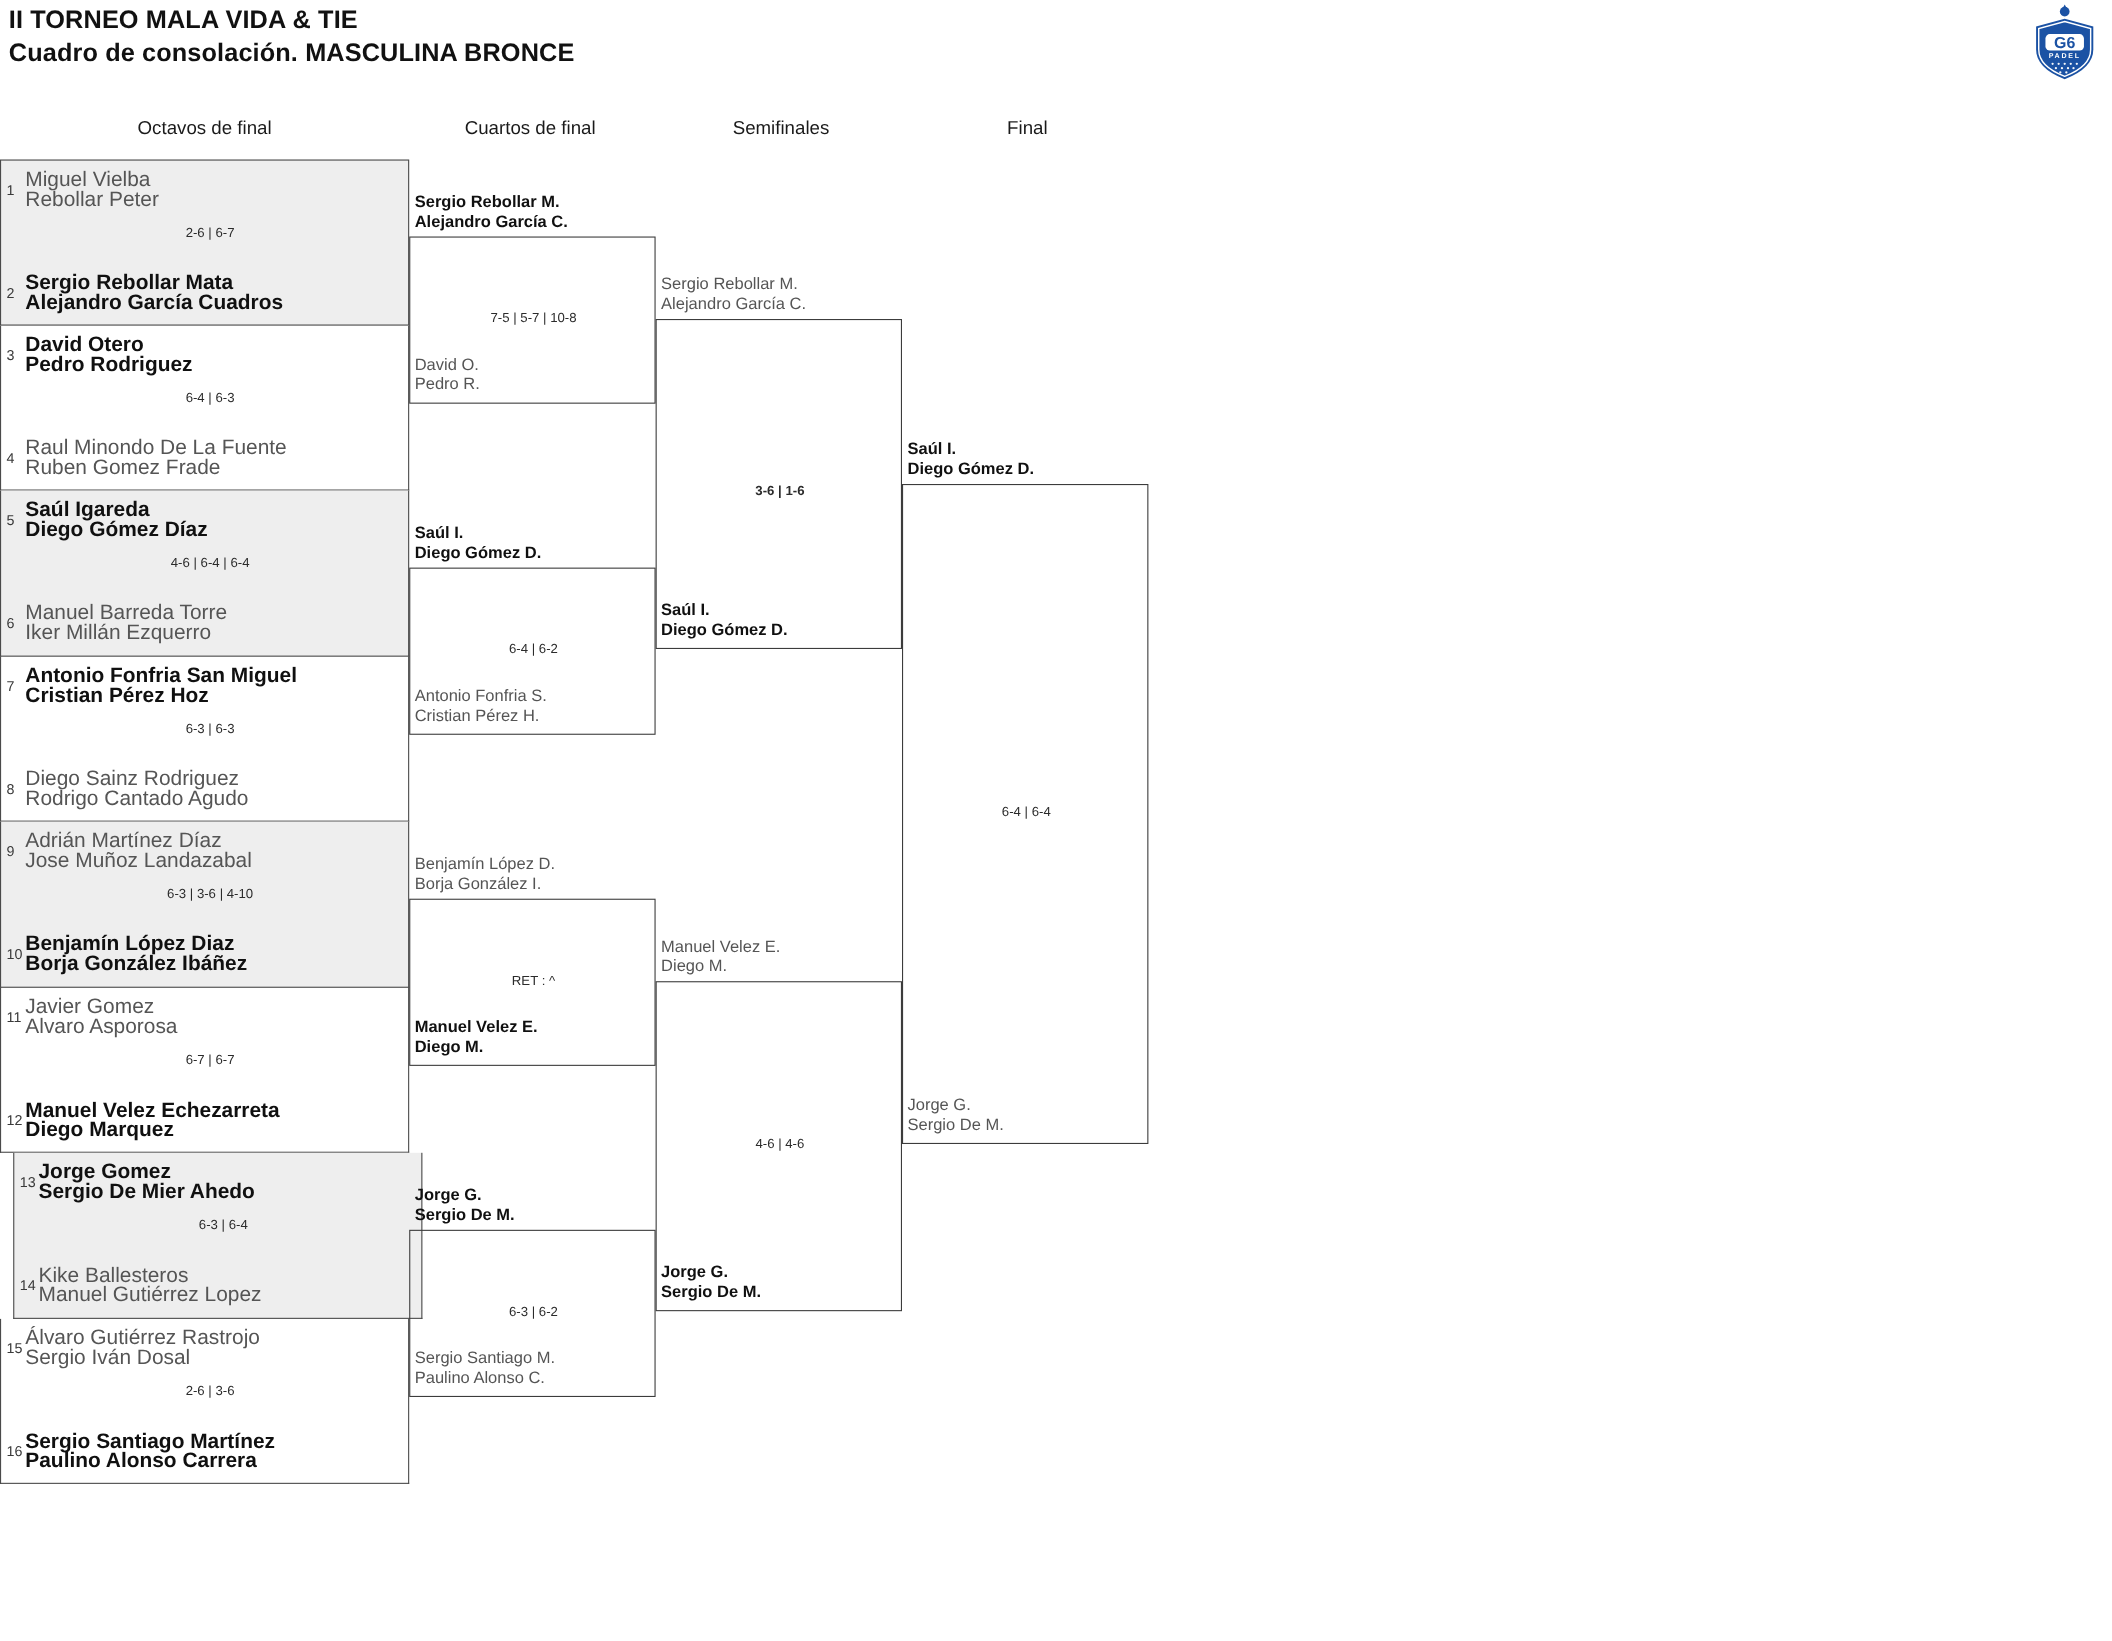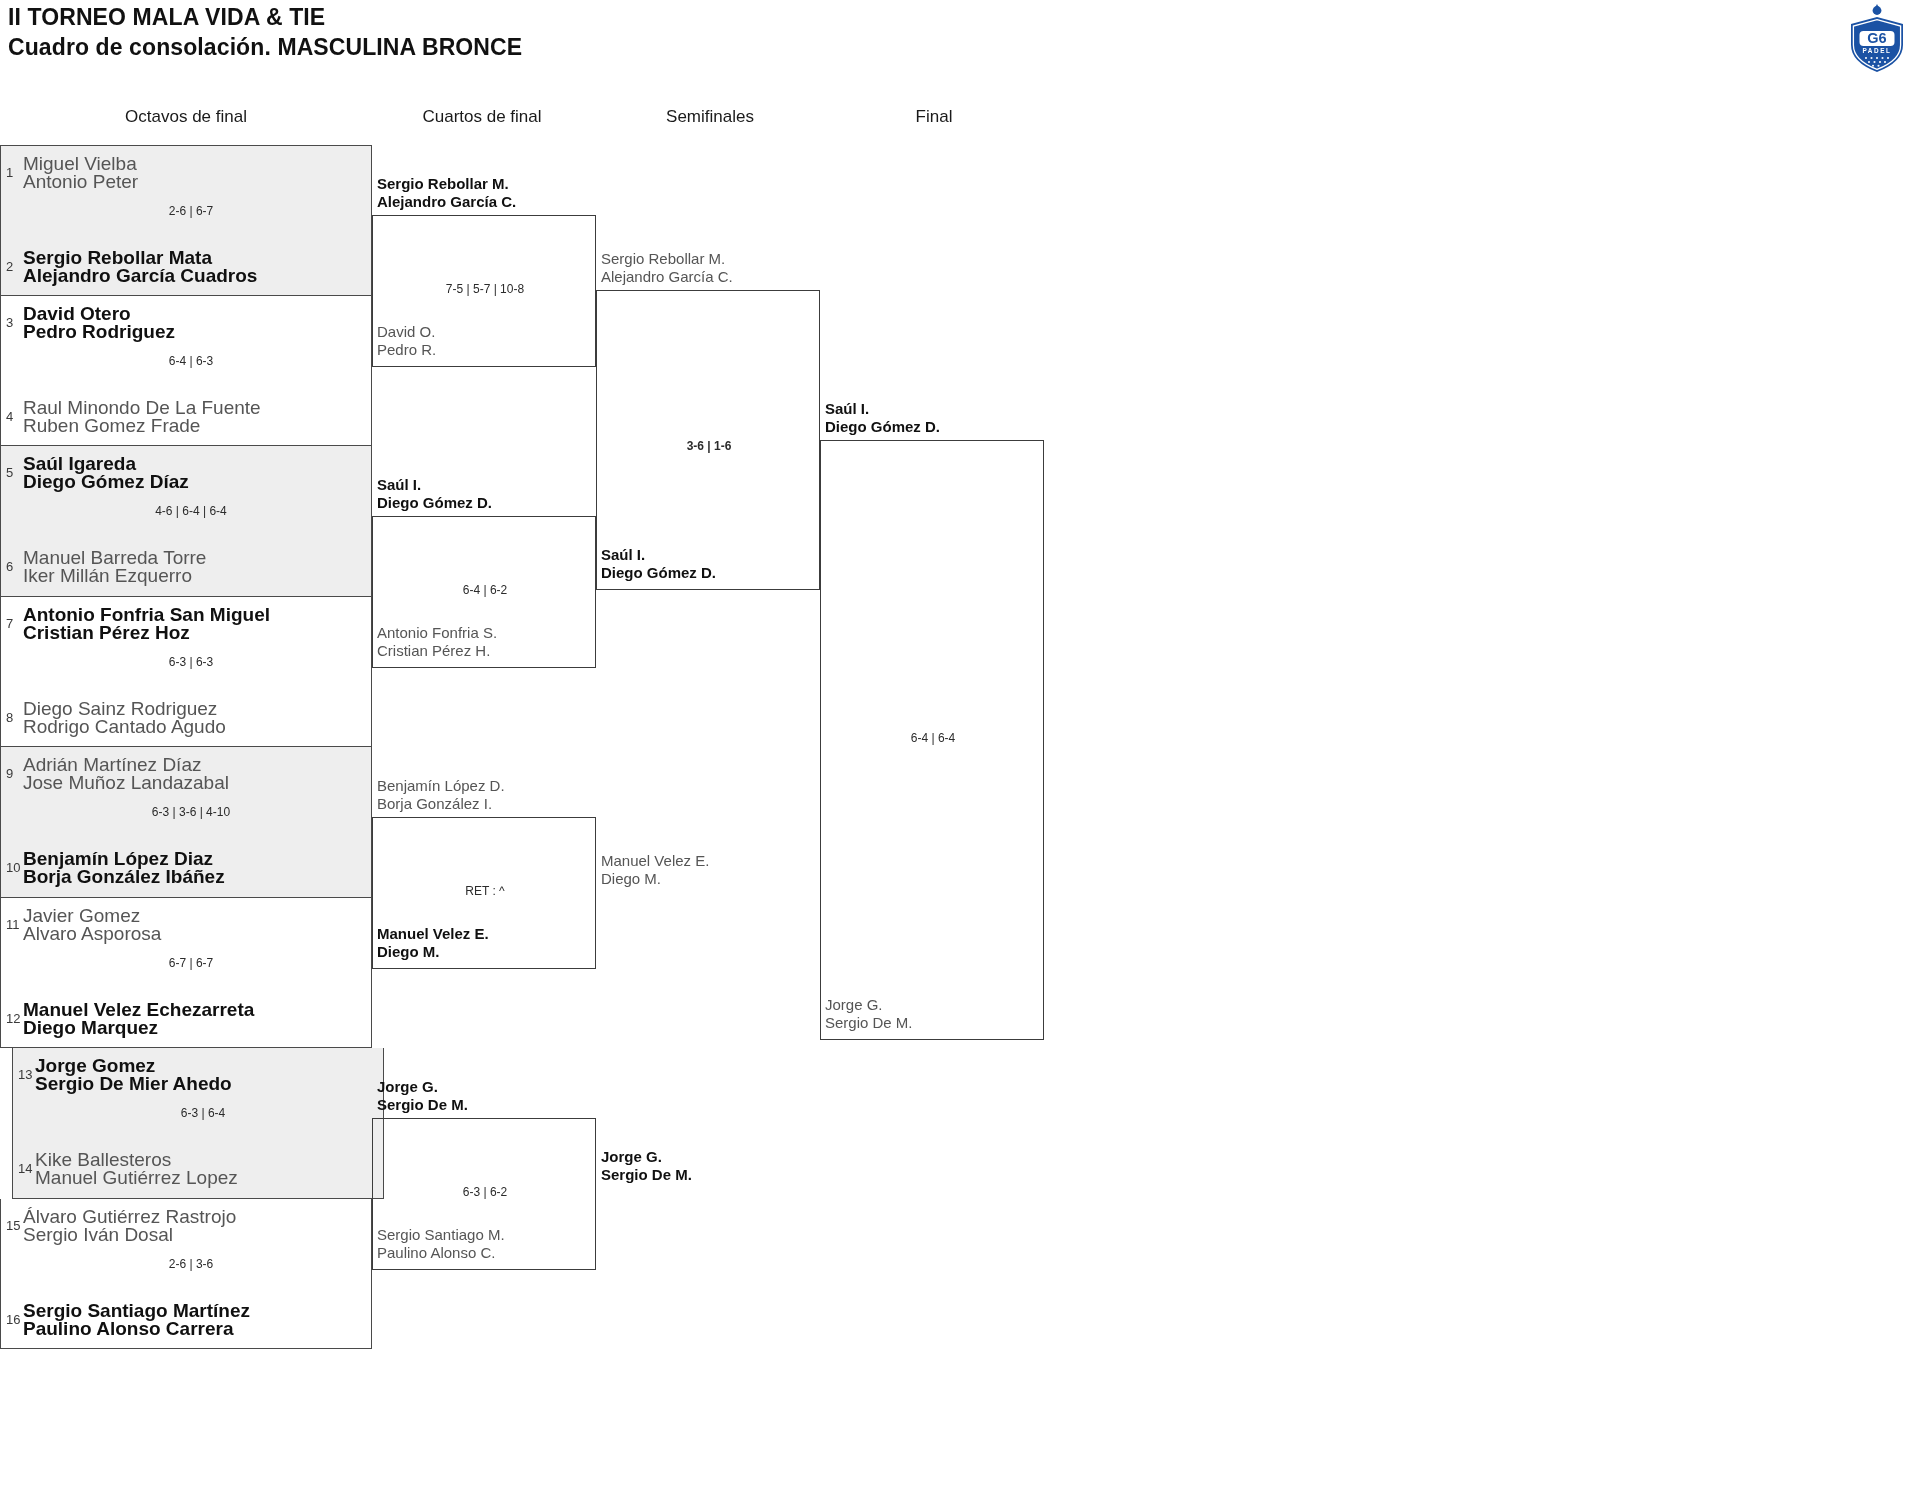--- a/index.html
+++ b/index.html
@@ -78,21 +78,21 @@
 
 <div id="bracket">
     <div class="round-head" style="left: 46px; top: 107px; width: 280px;">Octavos de final</div>
     <div class="round-head" style="left: 342px; top: 107px; width: 280px;">Cuartos de final</div>
     <div class="round-head" style="left: 570px; top: 107px; width: 280px;">Semifinales</div>
     <div class="round-head" style="left: 794px; top: 107px; width: 280px;">Final</div>
     <div class="box r16 shaded first" style="left: 0px; top: 145px; width: 372px; height: 150.5px;">
       <div class="seed" style="top: 19px;">1</div>
       <div class="team lose" style="top: 9px;">
         <span class="ln">Miguel Vielba</span>
-        <span class="ln">Antonio Peter</span>
+        <span class="ln">Rebollar Peter</span>
       </div>
       <div class="score" style="left: 60px; top: 58px; width: 260px;">2-6 | 6-7</div>
       <div class="seed" style="top: 113px;">2</div>
       <div class="team win" style="top: 103px;">
         <span class="ln">Sergio Rebollar Mata</span>
         <span class="ln">Alejandro García Cuadros</span>
       </div>
     </div>
     <div class="box r16" style="left: 0px; top: 295.5px; width: 372px; height: 150.5px;">
       <div class="seed" style="top: 19px;">3</div>
@@ -233,20 +233,23 @@
       <div class="score" style="left: 0px; top: 148px; width: 224px; font-weight: bold;">3-6 | 1-6</div>
     </div>
     <div class="nm lose" style="left: 601px; top: 250px;">
       <span class="ln">Sergio Rebollar M.</span>
       <span class="ln">Alejandro García C.</span>
     </div>
     <div class="nm win" style="left: 601px; top: 546px;">
       <span class="ln">Saúl I.</span>
       <span class="ln">Diego Gómez D.</span>
     </div>
+    <div class="conn" style="left: 596px; top: 892px; width: 224px; height: 300px;">
+      <div class="score" style="left: 0px; top: 140px; width: 224px;">4-6 | 4-6</div>
+    </div>
     <div class="nm lose" style="left: 601px; top: 852px;">
       <span class="ln">Manuel Velez E.</span>
       <span class="ln">Diego M.</span>
     </div>
     <div class="nm win" style="left: 601px; top: 1148px;">
       <span class="ln">Jorge G.</span>
       <span class="ln">Sergio De M.</span>
     </div>
     <div class="conn" style="left: 820px; top: 440px; width: 224px; height: 600px;">
       <div class="score" style="left: 0px; top: 290px; width: 224px;">6-4 | 6-4</div>

